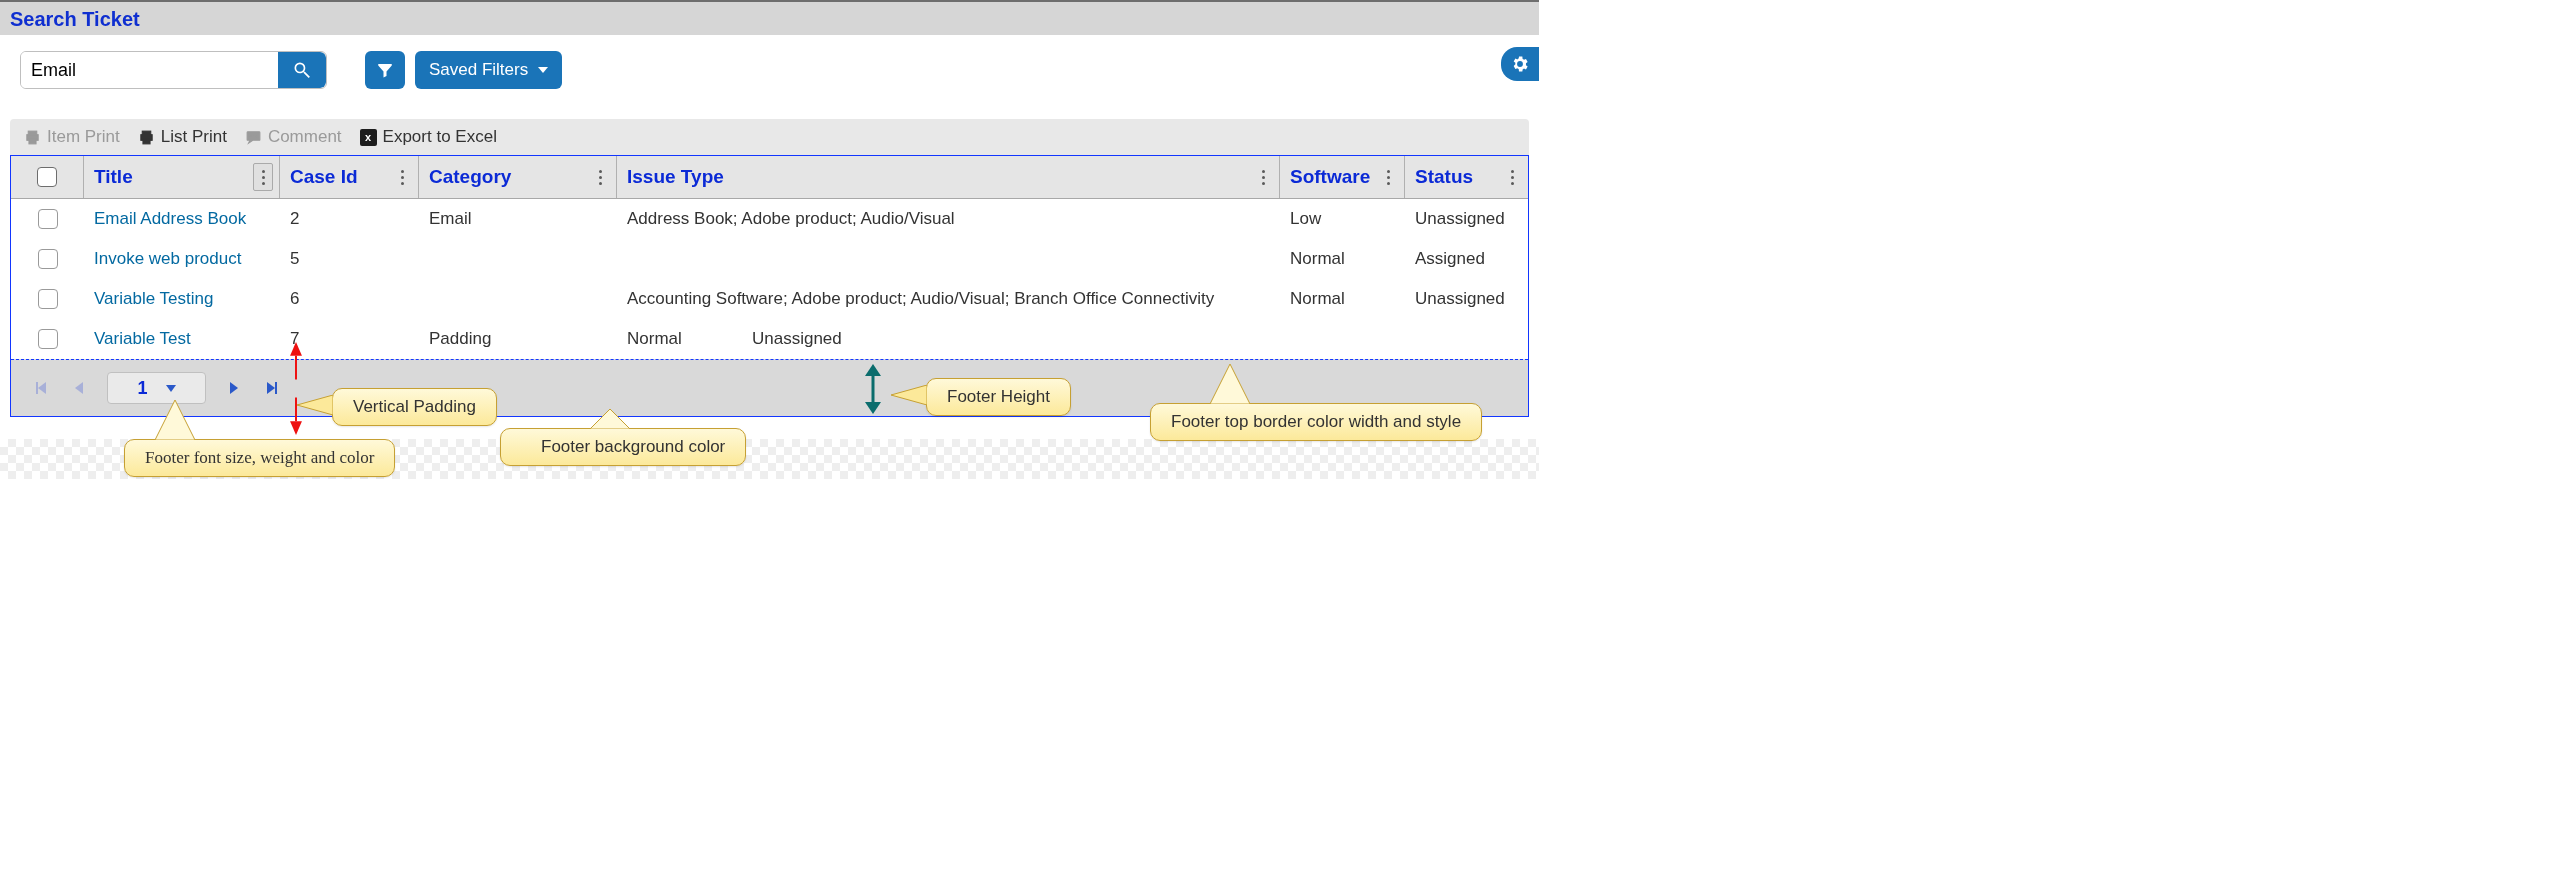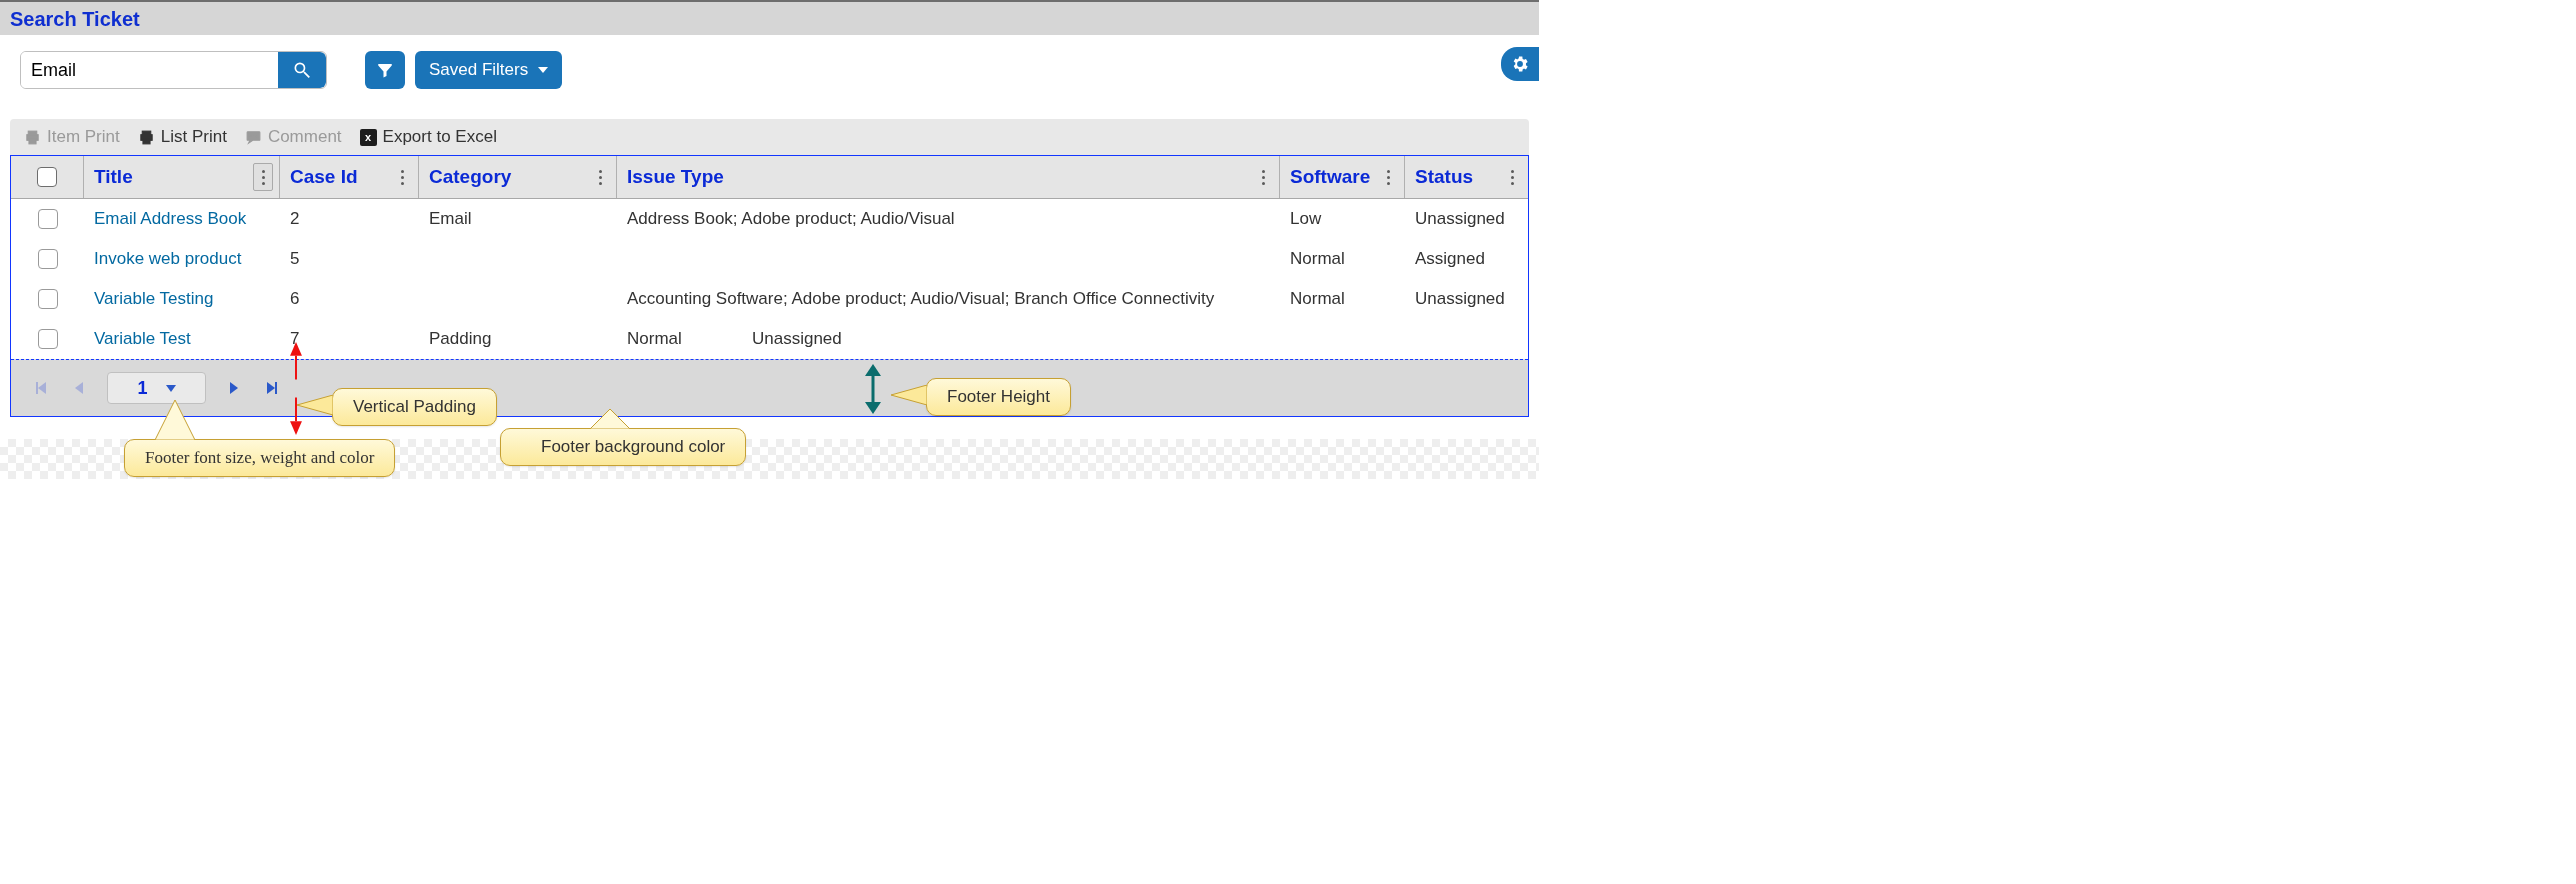--- a/index.html
+++ b/index.html
@@ -531,20 +531,26 @@
         </svg>
   </div>
 
   <div class="callout" style="left:926px; top:223px;">
     <span>Footer Height</span>
     <svg style="position:absolute;left:-36px;top:6px" width="36" height="20" viewBox="0 0 36 20">
           <polygon points="0,10 36,0 36,20" fill="#fce99a" stroke="#c6a033"></polygon>
         </svg>
   </div>
 
+  <div class="callout" style="left:1150px; top:248px;">
+    <span>Footer top border color width and style</span>
+    <svg style="position:absolute;left:59px;top:-40px" width="40" height="40" viewBox="0 0 40 40">
+          <polygon points="20,0 0,40 40,40" fill="#fff9d9" stroke="#c6a033"></polygon>
+        </svg>
+  </div>
 
   <div class="callout" style="left:124px; top:284px;font-family:Liberation Serif, serif;">
     <span>Footer font size, weight and color</span>
     <svg style="position:absolute;left:30px;top:-40px" width="40" height="40" viewBox="0 0 40 40">
           <polygon points="20,0 0,40 40,40" fill="#fff9d9" stroke="#c6a033"></polygon>
         </svg>
   </div>
 
   </div>
 

